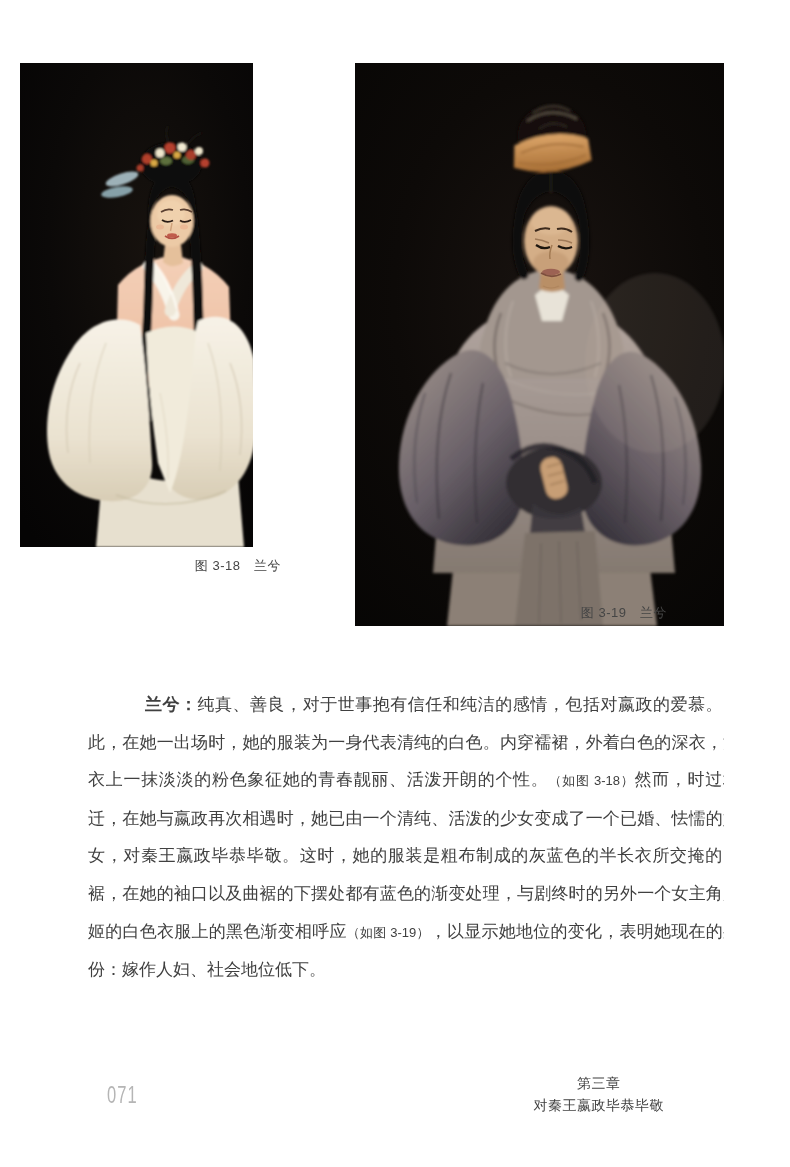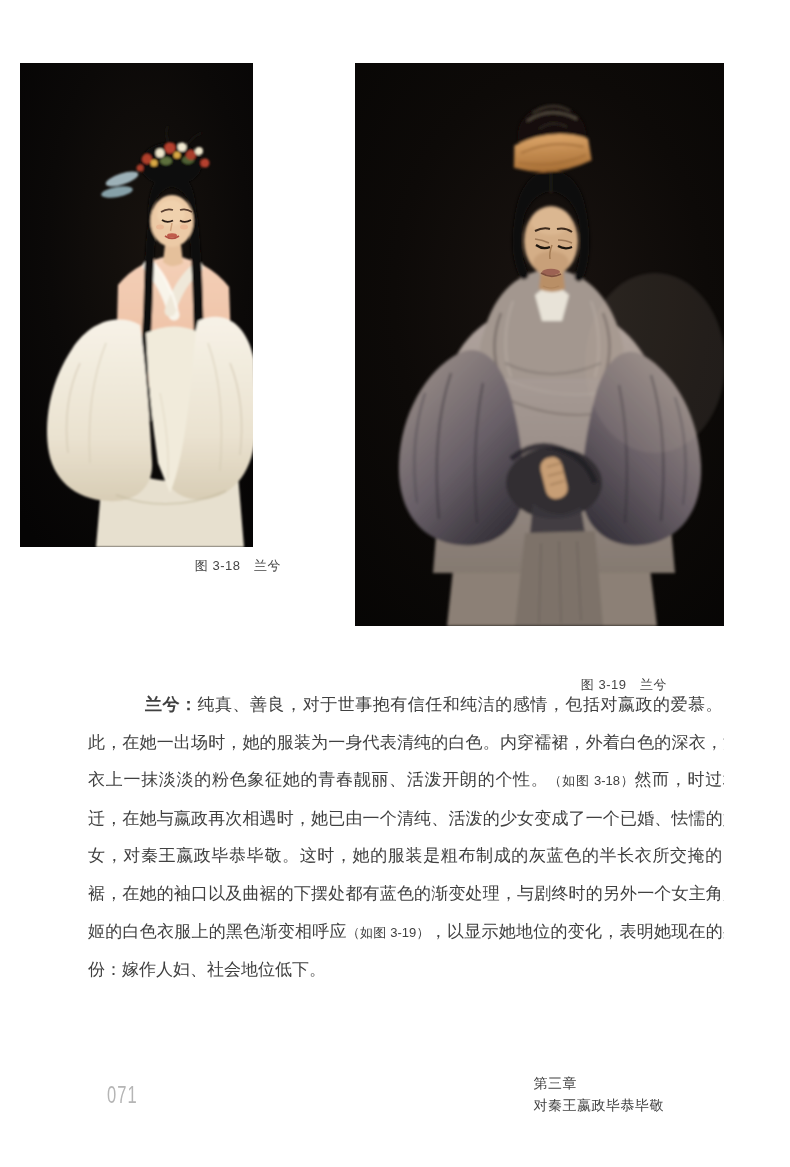--- a/index.html
+++ b/index.html
@@ -10,37 +10,37 @@
   .photo { position:absolute; }
   .photo svg { display:block; width:100%; height:100%; }
   .photo-a { left:20px; top:63px; width:233px; height:484px; }
   .photo-b { left:355px; top:63px; width:390px; height:563px; }
 
   .caption {
     position:absolute; font-size:13px; color:#454545;
     letter-spacing:0.5px; white-space:pre;
   }
   .caption-a { top:557px; right:443px; }
-  .caption-b { top:676px; right:57px; }
+  .caption-b { top:604px; right:57px; }
 
   .body-text {
     position:absolute; left:88px; top:686px; width:652px; margin:0;
     font-size:17px; line-height:37.6px; color:#404040;
     text-align:justify; text-indent:57px;
   }
   .body-text .lead { font-weight:bold; }
   .body-text .small { font-size:13px; }
 
   .pagenum {
     position:absolute; left:107px; top:1082px;
     font-size:23px; color:#b5b5b5; letter-spacing:1.5px;
     transform:scaleX(0.72); transform-origin:left center;
   }
   .chapfoot {
-    position:absolute; right:60px; top:1072px; text-align:left;
+    position:absolute; right:60px; top:1072px; text-align:center;
     color:#3f3f3f; font-size:14px; line-height:22px; letter-spacing:0.5px;
   }
 </style>
 </head>
 <body>
 
 <div class="page">
 
   <div class="photo photo-a">
     <svg viewBox="0 0 233 484" preserveAspectRatio="none">

